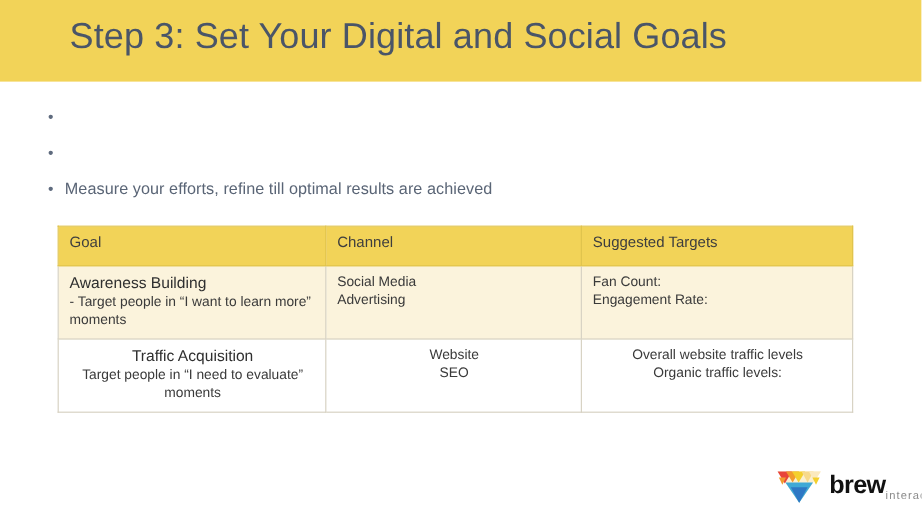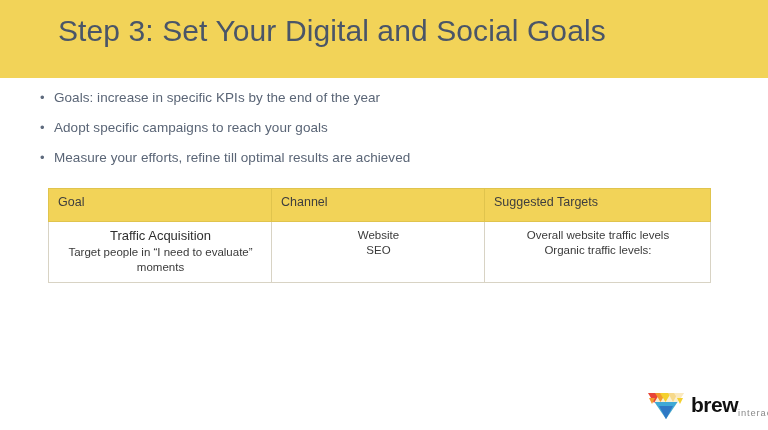--- a/index.html
+++ b/index.html
@@ -14,21 +14,21 @@
     overflow: hidden;
     position: relative;
   }
 
   
   .title-band {
     position: absolute;
     left: 0;
     top: 0;
     width: 768px;
-    height: 78px;
+    height: 68px;
     background: #F2D358;
     box-sizing: border-box;
   }
   .title-text {
     position: absolute;
     left: 58px;
     top: 14px;
     font-size: 30px;
     font-weight: 400;
     color: #4A5568;
@@ -157,25 +157,23 @@
 </head>
 <body>
 
 <div class="title-band">
   <div class="title-text">Step 3: Set Your Digital and Social Goals</div>
 </div>
 
 <div class="bullets">
   <div class="bullet-row">
     <span class="bullet-dot">•</span>
-    <span class="bullet-label">Goals: increase in specific KPIs by the end of the year</span>
   </div>
   <div class="bullet-row">
     <span class="bullet-dot">•</span>
-    <span class="bullet-label">Adopt specific campaigns to reach your goals</span>
   </div>
   <div class="bullet-row">
     <span class="bullet-dot">•</span>
     <span class="bullet-label">Measure your efforts, refine till optimal results are achieved</span>
   </div>
 </div>
 
 <table class="goal-table">
   <colgroup>
     <col class="c1">
@@ -184,20 +182,34 @@
   </colgroup>
   <thead>
     <tr>
       <th>Goal</th>
       <th>Channel</th>
       <th>Suggested Targets</th>
     </tr>
   </thead>
   <tbody>
 
+    <tr class="shade">
+      <td>
+        <div class="cell-title">Awareness Building</div>
+        <div class="cell-sub">- Target people in “I want to learn more” moments</div>
+      </td>
+      <td>
+        <div class="cell-line">Social Media</div>
+        <div class="cell-line">Advertising</div>
+      </td>
+      <td>
+        <div class="cell-line">Fan Count:</div>
+        <div class="cell-line">Engagement Rate:</div>
+      </td>
+    </tr>
 
     <tr class="plain">
       <td>
         <div class="cell-title">Traffic Acquisition</div>
         <div class="cell-sub">Target people in “I need to evaluate” moments</div>
       </td>
       <td>
         <div class="cell-line">Website</div>
         <div class="cell-line">SEO</div>
       </td>

